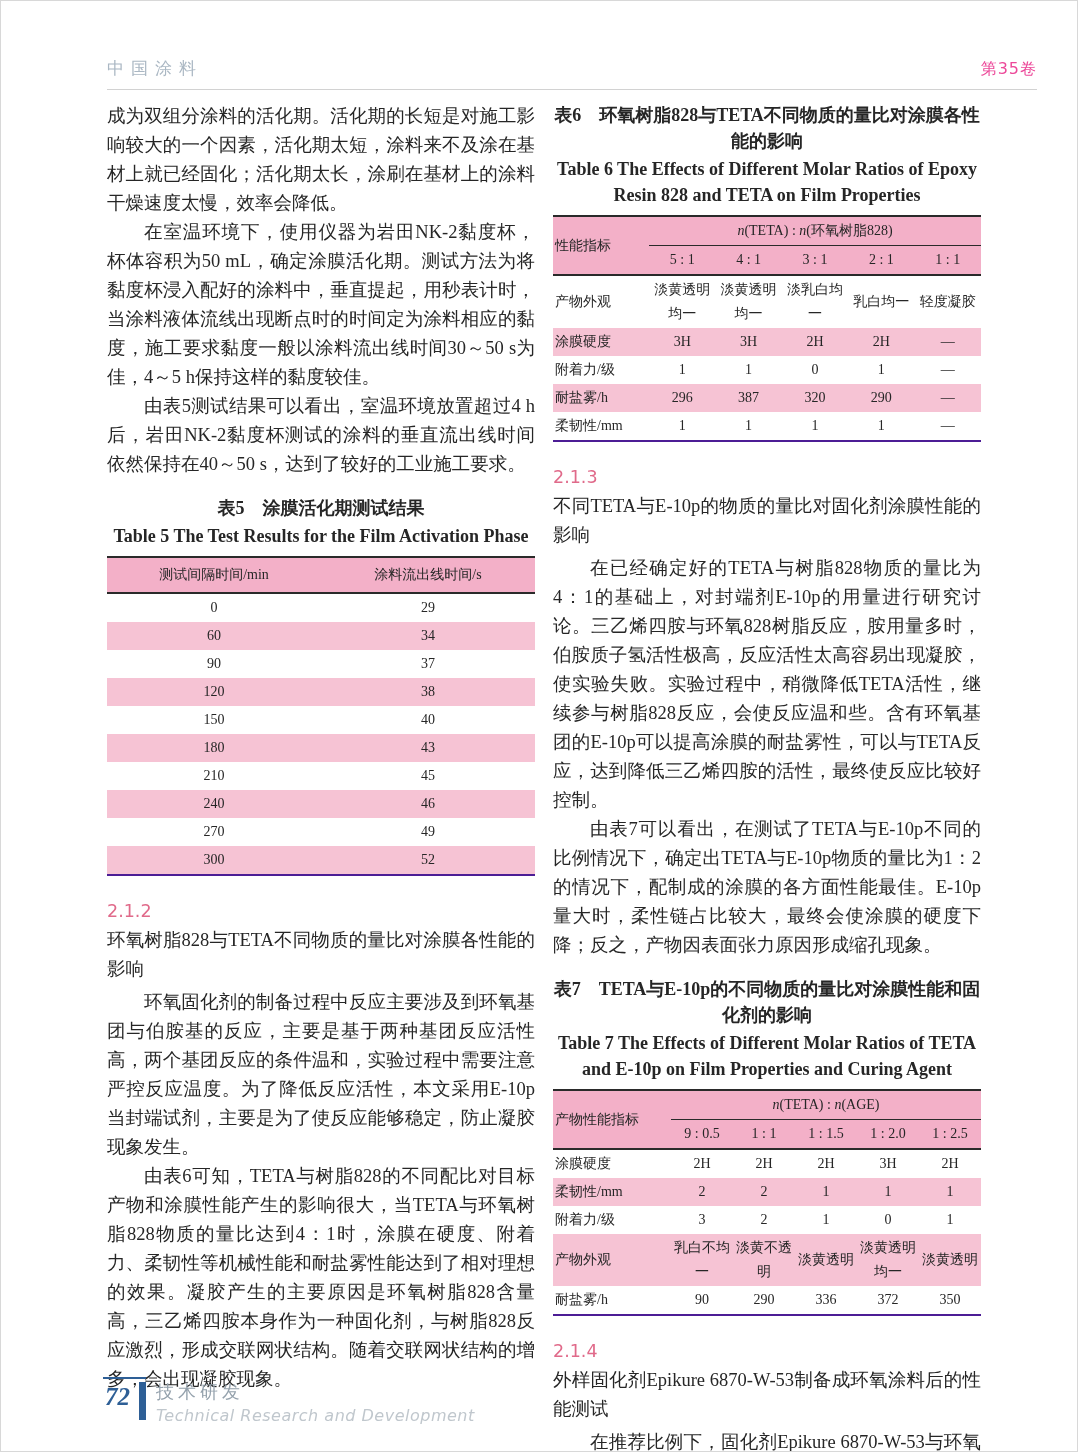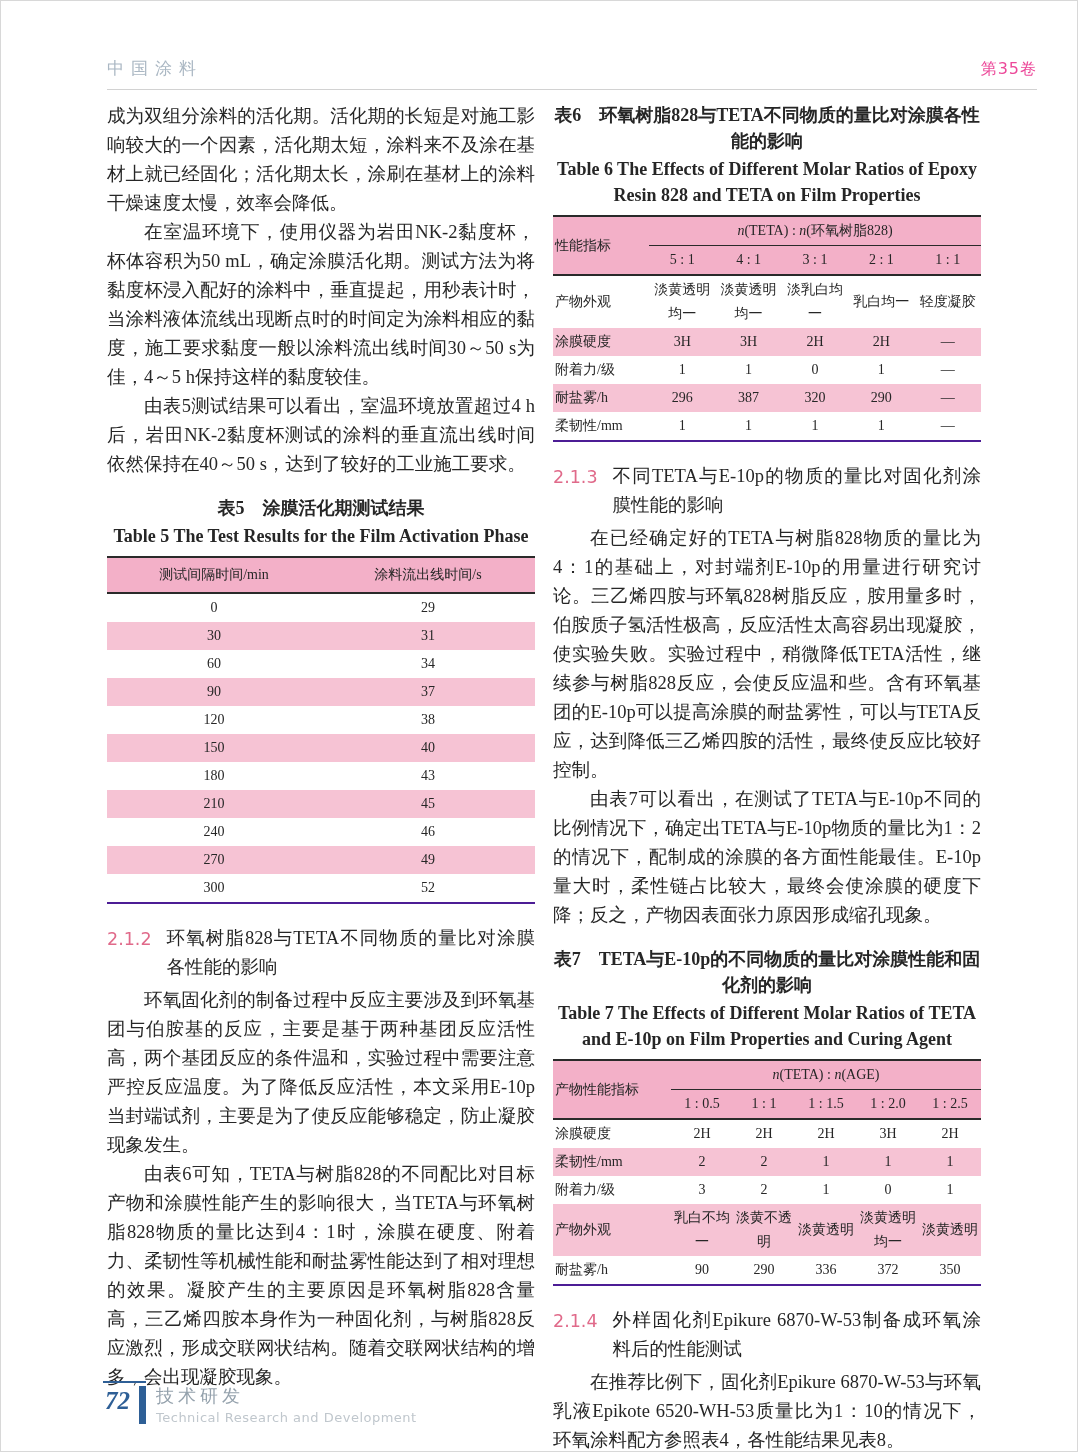--- a/index.html
+++ b/index.html
@@ -19,21 +19,21 @@
 
   
   .columns { display:flex; gap:18px; margin-top:12px; }
   .col { width:428px; }
   .col > :first-child { margin-top:0; }
 
   .body-para { margin:0; font-size:18.5px; line-height:29px; text-align:justify;
     text-justify:inter-ideograph; }
   .indent { text-indent:2em; }
 
-  .section-heading { display:flex; margin:20px 0 4px; font-size:18.5px; line-height:29px; }
+  .section-heading { display:flex; margin:20px 0 4px; font-size:18.5px; line-height:29px;flex-direction:column; }
   .sec-num { color:#e06a8a; font-family:"DejaVu Sans","Liberation Sans",sans-serif;
     font-size:17.5px; margin-right:15px; white-space:nowrap; padding-top:1px; }
   .sec-title { flex:1; text-align:justify; }
 
   .table-title { text-align:center; margin:16px 0 7px; }
   .tt-cn { font-weight:bold; font-size:18px; line-height:26px; }
   .tt-en { font-weight:bold; font-size:18px; line-height:26px; margin-top:2px; }
 
   table.data-table { width:100%; border-collapse:collapse; table-layout:fixed;
     border-top:2px solid #2a2a2a; border-bottom:2px solid #4c1d95;
@@ -57,21 +57,21 @@
   .it { font-style:italic; }
 
   
   .page-footer { position:absolute; left:102px; bottom:26px; display:flex; align-items:flex-start; }
   .pf-num { display:inline-flex; align-items:stretch; border-top:2px solid #2e5f96; padding-top:3px; }
   .pf-number { font-size:25px; font-weight:bold; font-style:italic; color:#2e5f96;
     padding:0 9px 8px 2px; line-height:30px; }
   .pf-bar { width:7px; background:#2e5f96; }
   .pf-text { margin-left:10px; padding-top:4px; font-family:"DejaVu Sans","Liberation Sans",sans-serif; }
   .pf-cn { font-size:18px; color:#94a1ac; letter-spacing:4px; line-height:22px; }
-  .pf-en { font-size:13px; color:#c0c7cd; margin-top:3px; letter-spacing:0.5px; }
+  .pf-en { font-size:16px; color:#c0c7cd; margin-top:3px; letter-spacing:0.5px;font-style:italic; }
 </style>
 </head>
 <body>
 
 <div class="page">
 
   <header class="page-header">
     <span class="journal">中国涂料</span>
     <span class="volume">第35卷</span>
   </header>
@@ -96,24 +96,20 @@
         <thead>
           <tr>
             <th>测试间隔时间/min</th>
             <th>涂料流出线时间/s</th>
           </tr>
         </thead>
         <tbody>
           <tr>
               <td>0</td>
               <td>29</td>
-            </tr>
-          <tr>
-              <td>30</td>
-              <td>31</td>
             </tr>
           <tr>
               <td>60</td>
               <td>34</td>
             </tr>
           <tr>
               <td>90</td>
               <td>37</td>
             </tr>
           <tr>
@@ -246,21 +242,21 @@
             <col>
             <col>
             <col>
           </colgroup>
         <tbody>
             <tr class="h1">
           <td class="lblh" rowspan="2">产物性能指标</td>
           <td class="group hdr" colspan="5"><span class="it">n</span><span>(TETA) : </span><span class="it">n</span><span>(AGE)</span></td>
         </tr>
         <tr class="h2">
-          <td class="hdr">1 : 0.5</td>
+          <td class="hdr">9 : 0.5</td>
           <td class="hdr">1 : 1</td>
           <td class="hdr">1 : 1.5</td>
           <td class="hdr">1 : 2.0</td>
           <td class="hdr">1 : 2.5</td>
         </tr>
         <tr>
           <td class="lbl">涂膜硬度</td>
           <td>2H</td>
           <td>2H</td>
           <td>2H</td>

